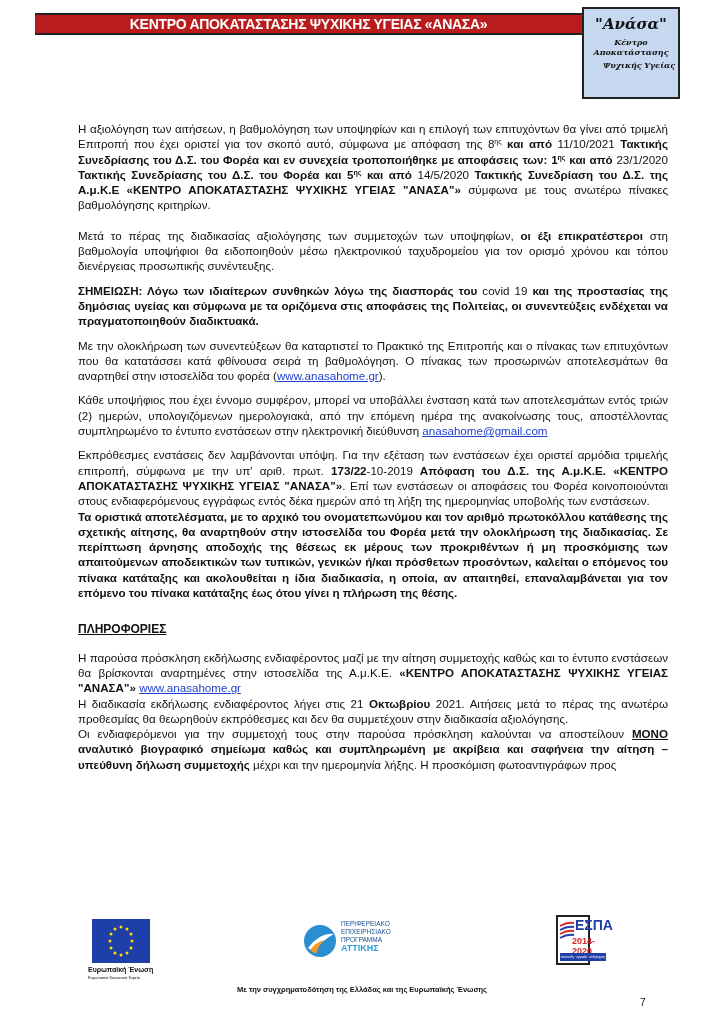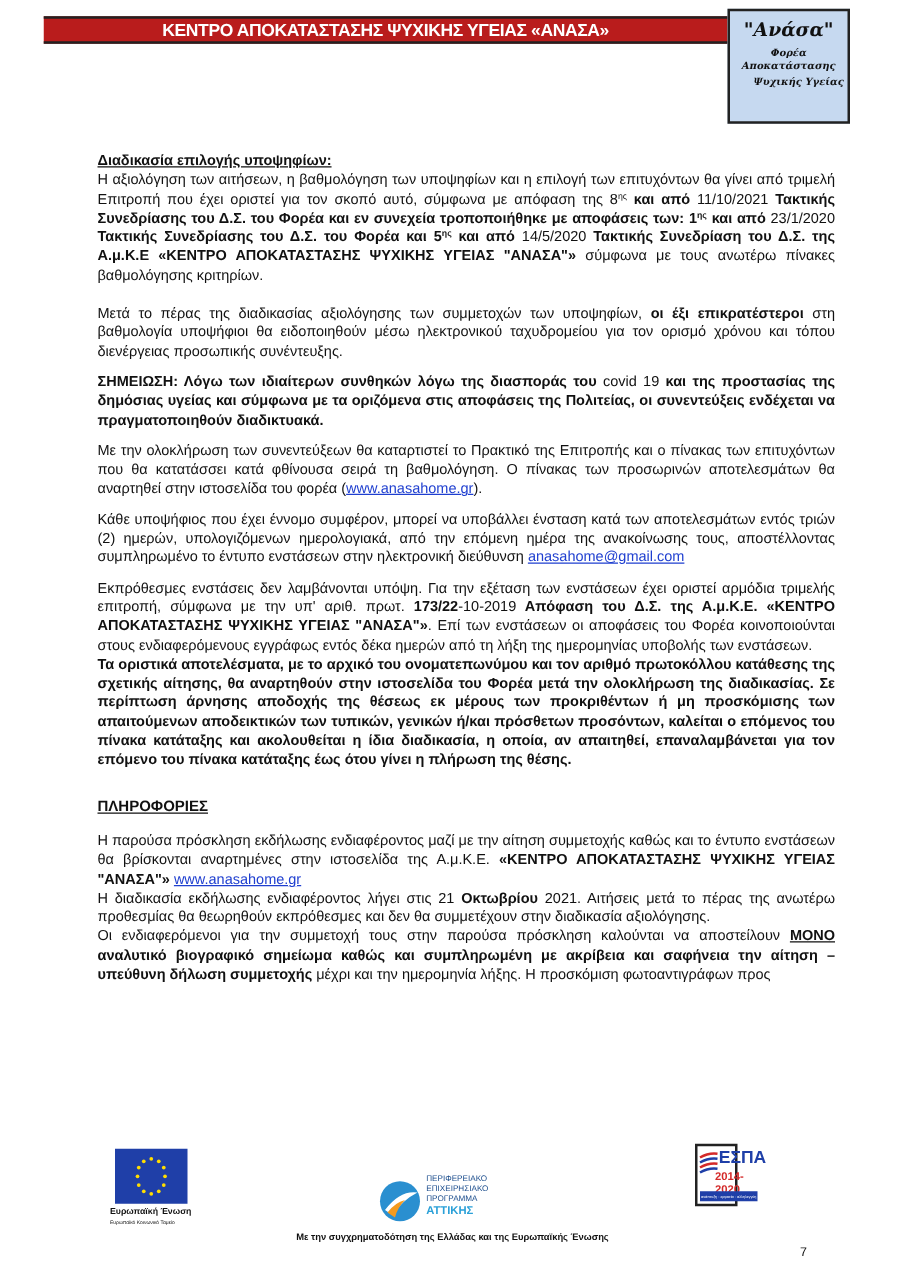--- a/index.html
+++ b/index.html
@@ -15,44 +15,43 @@
   .gap { height:15px; }
   .gap-sm { height:9px; }
   b { font-weight:bold; }
   a { color:#1f3fd0; text-decoration:underline; }
   sup { font-size:7px; vertical-align:4px; line-height:0; }
   .h-info { font-weight:bold; text-decoration:underline; font-size:12px; }
   .footer-logos { position:absolute; top:918px; left:0; width:724px; height:70px; }
   .eu { position:absolute; left:92px; top:1px; width:58px; height:44px; background:#1f3fa8; }
   .eu-label { position:absolute; left:88px; top:48px; font-size:7px; font-weight:bold; width:80px; }
   .eu-sub { position:absolute; left:88px; top:57px; font-size:4px; width:80px; }
-  .pep { position:absolute; left:300px; top:20px; width:140px; height:46px; }
+  .pep { position:absolute; left:300px; top:0; width:140px; height:46px; }
   .pep-text { position:absolute; left:41px; top:2px; font-size:6.5px; color:#1a4c8c; line-height:8px; }
   .pep-text .attiki { color:#2aa0d8; font-weight:bold; font-size:9px; }
   .espa { position:absolute; left:556px; top:-3px; width:34px; height:50px; border:2px solid #222; box-sizing:border-box; background:#fff; }
   .espa .big { position:absolute; left:17px; top:0px; font-size:14px; font-weight:bold; color:#1f3fa8; }
   .espa .yr { position:absolute; left:14px; top:19px; font-size:9px; font-weight:bold; color:#d42a2a; }
   .espa .bar { position:absolute; left:2px; top:36px; width:46px; height:8px; background:#1f3fa8; color:#fff; font-size:3px; text-align:center; line-height:8px; }
   .cofund { position:absolute; top:985px; left:0; width:724px; text-align:center; font-size:7.5px; font-weight:bold; }
   .pagenum { position:absolute; top:997px; left:640px; font-size:10px; }
 </style>
 </head>
 <body>
 
 <div class="banner">
   <span>ΚΕΝΤΡΟ ΑΠΟΚΑΤΑΣΤΑΣΗΣ ΨΥΧΙΚΗΣ ΥΓΕΙΑΣ «ΑΝΑΣΑ»</span>
 </div>
 <div class="logo-box">
   <div class="t1">"Ανάσα"</div>
-  <div class="t2">Φορέα Αποκατάστασης</div>
+  <div class="t2">Κέντρο Αποκατάστασης</div>
   <div class="t3">Ψυχικής Υγείας</div>
 </div>
 
 <div class="content">
-  <p><b><u>Διαδικασία επιλογής υποψηφίων:</u></b></p>
   <p><span>Η αξιολόγηση των αιτήσεων, η βαθμολόγηση των υποψηφίων και η επιλογή των επιτυχόντων θα γίνει από τριμελή Επιτροπή που έχει οριστεί για τον σκοπό αυτό, σύμφωνα με απόφαση της </span><span style="font-weight:normal">8</span><sup>ης</sup><b> και από </b><span>11/10/2021</span><b> Τακτικής Συνεδρίασης του Δ.Σ. του Φορέα και εν συνεχεία τροποποιήθηκε με αποφάσεις των: 1</b><sup><b>ης</b></sup><b> και από </b><span>23/1/2020</span><b> Τακτικής Συνεδρίασης του Δ.Σ. του Φορέα και 5</b><sup><b>ης</b></sup><b> και από </b><span>14/5/2020</span><b> Τακτικής Συνεδρίαση του Δ.Σ. της Α.μ.Κ.Ε </b><b>«ΚΕΝΤΡΟ ΑΠΟΚΑΤΑΣΤΑΣΗΣ ΨΥΧΙΚΗΣ ΥΓΕΙΑΣ "ΑΝΑΣΑ"»</b><span> σύμφωνα με τους ανωτέρω πίνακες βαθμολόγησης κριτηρίων.</span></p>
   <div class="gap"></div>
   <p><span>Μετά το πέρας της διαδικασίας αξιολόγησης των συμμετοχών των υποψηφίων, </span><b>οι έξι επικρατέστεροι</b><span> στη βαθμολογία υποψήφιοι θα ειδοποιηθούν μέσω ηλεκτρονικού ταχυδρομείου για τον ορισμό χρόνου και τόπου διενέργειας προσωπικής συνέντευξης.</span></p>
   <div class="gap-sm"></div>
   <p><b>ΣΗΜΕΙΩΣΗ:</b><b> Λόγω των ιδιαίτερων συνθηκών λόγω της διασποράς του </b><span>covid 19</span><b> και της προστασίας της δημόσιας υγείας και σύμφωνα με τα οριζόμενα στις αποφάσεις της Πολιτείας, οι συνεντεύξεις ενδέχεται να  πραγματοποιηθούν διαδικτυακά.</b></p>
   <div class="gap-sm"></div>
   <p><span>Με την ολοκλήρωση των συνεντεύξεων θα καταρτιστεί το Πρακτικό της Επιτροπής και ο πίνακας των επιτυχόντων που θα κατατάσσει κατά φθίνουσα σειρά τη βαθμολόγηση. Ο πίνακας των προσωρινών αποτελεσμάτων θα αναρτηθεί στην ιστοσελίδα του φορέα (</span><a>www.anasahome.gr</a><span>).</span></p>
   <div class="gap-sm"></div>
   <p><span>Κάθε υποψήφιος που έχει έννομο συμφέρον, μπορεί να υποβάλλει ένσταση κατά των αποτελεσμάτων εντός τριών (2) ημερών, υπολογιζόμενων ημερολογιακά, από την επόμενη ημέρα της ανακοίνωσης τους, αποστέλλοντας συμπληρωμένο το έντυπο ενστάσεων στην ηλεκτρονική διεύθυνση </span><a>anasahome@gmail.com</a></p>
   <div class="gap-sm"></div>

